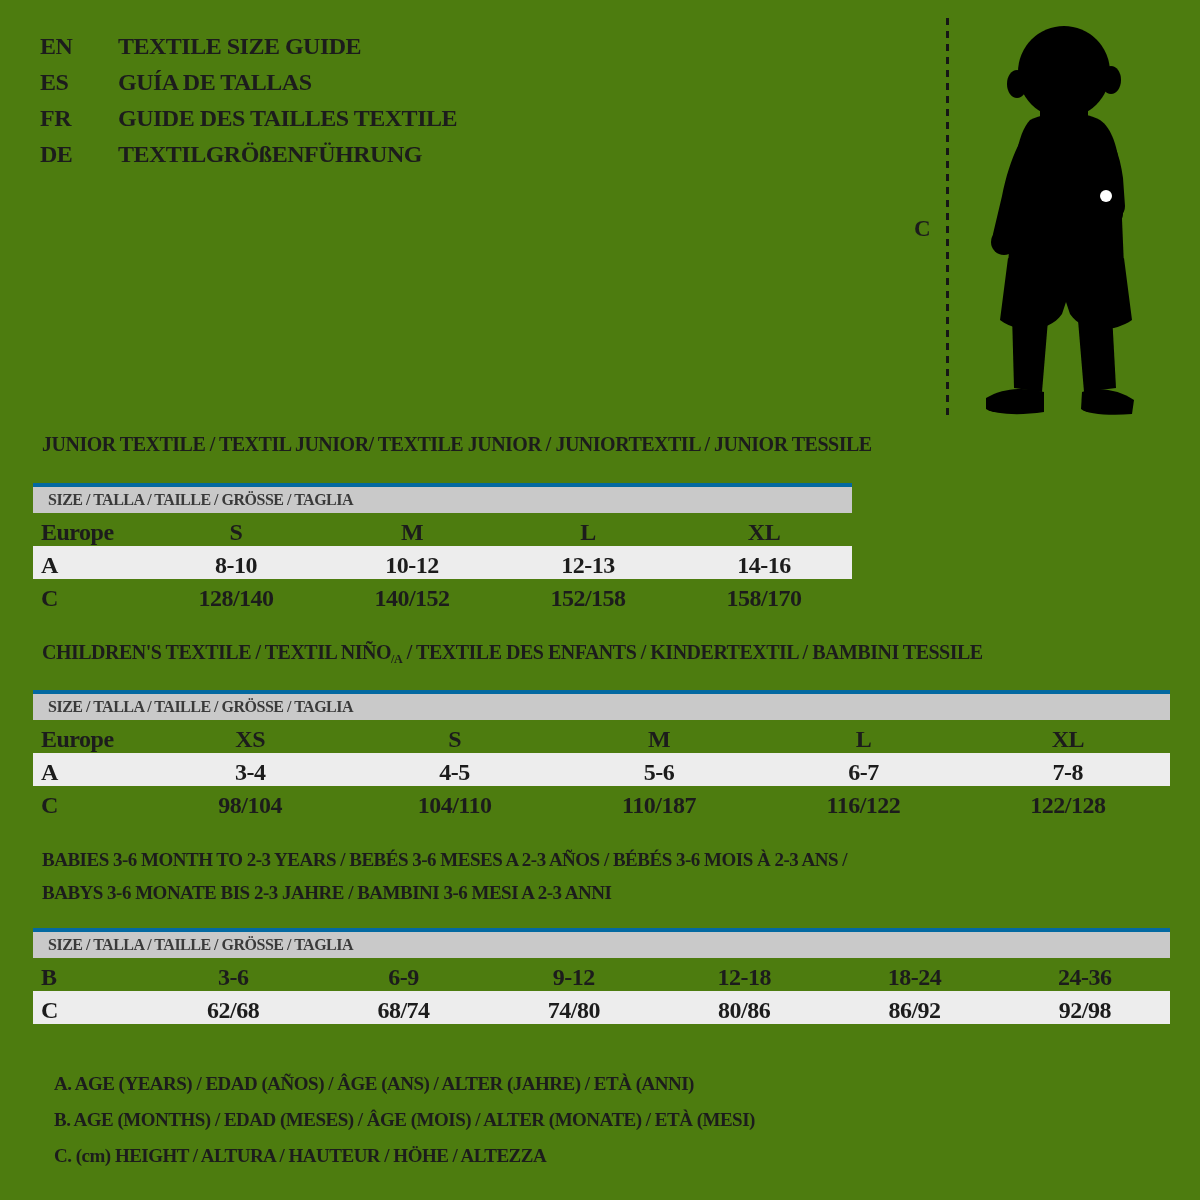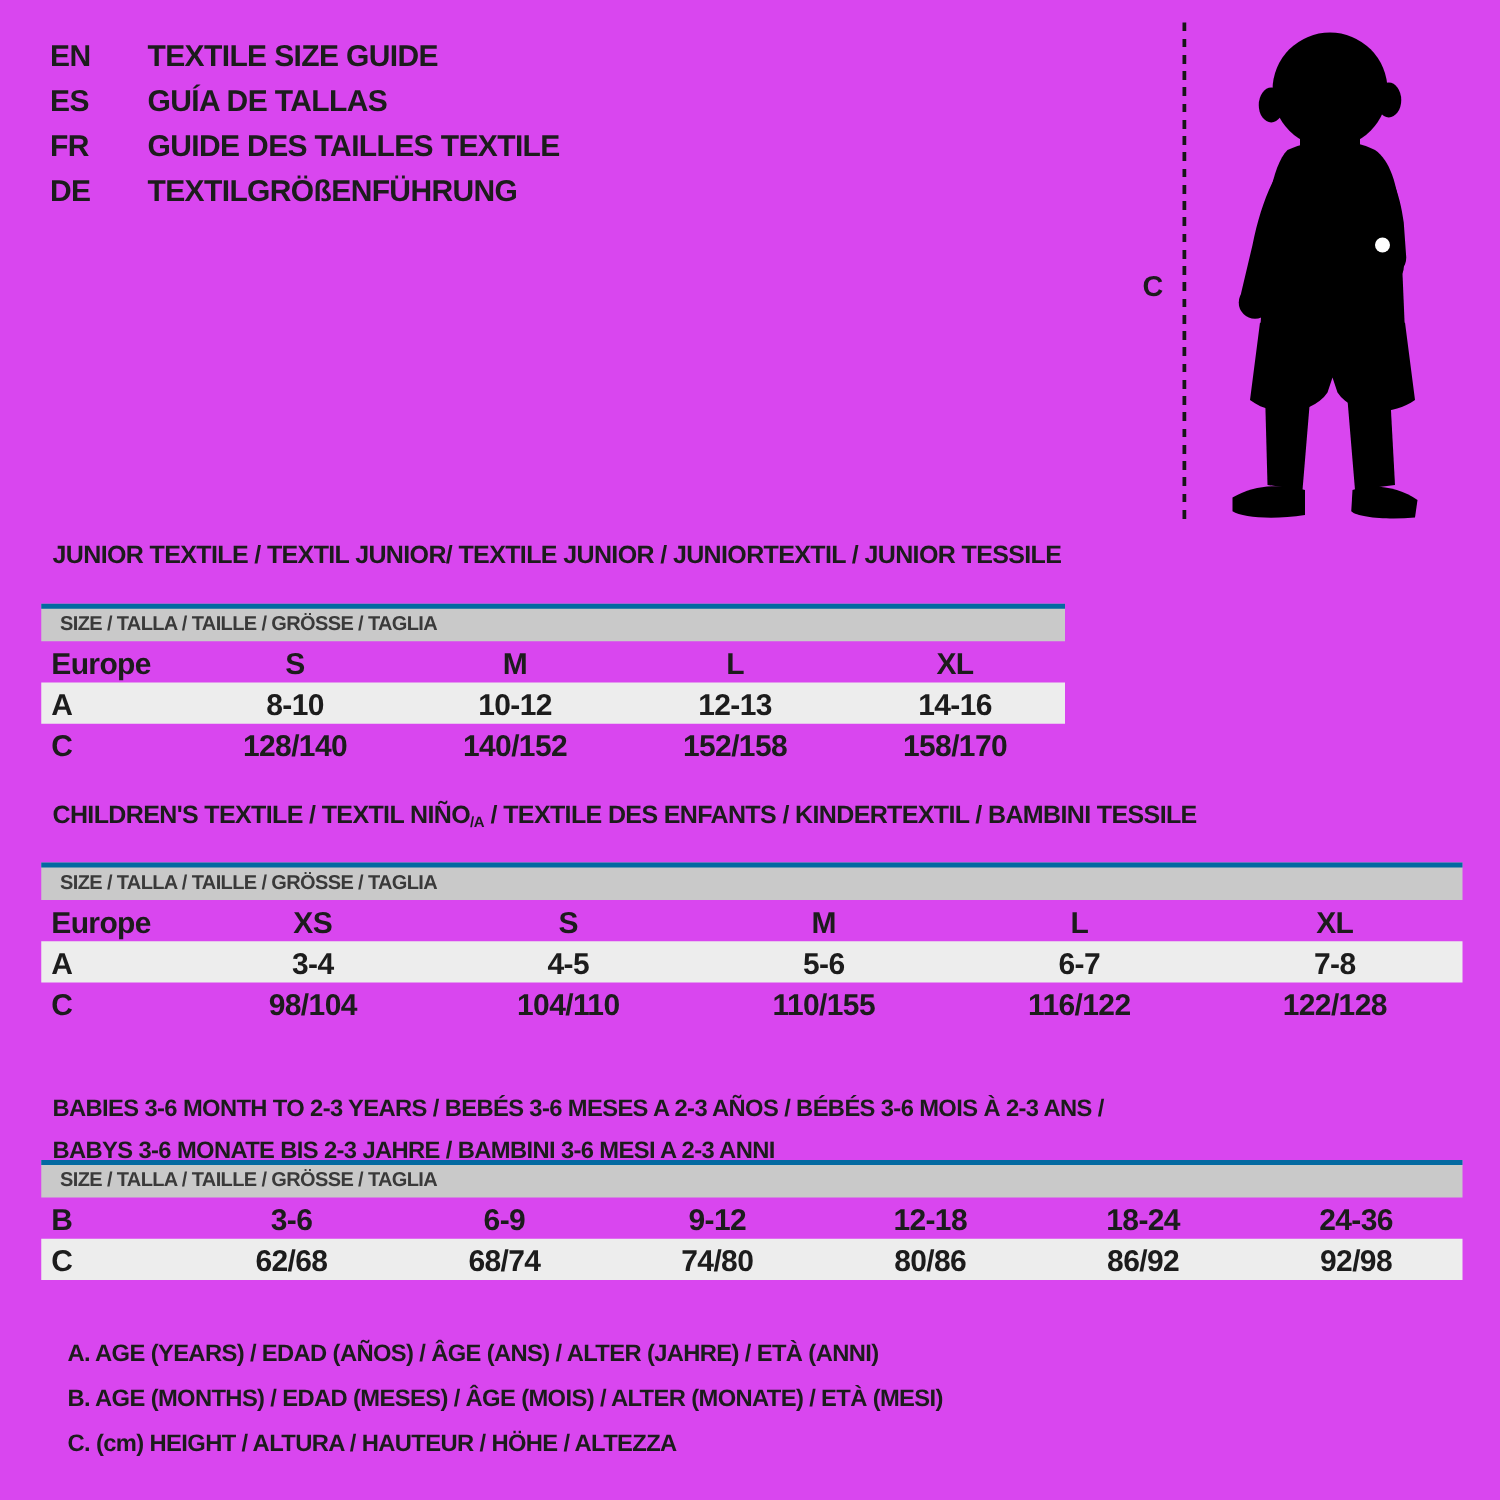--- a/index.html
+++ b/index.html
@@ -1,19 +1,19 @@
 <!DOCTYPE html>
 <html><head>
 <meta charset="utf-8">
 <style>
   * { margin:0; padding:0; box-sizing:border-box; }
   html,body { background:#ffffff; }
   .page {
-    position:relative; width:1200px; height:1200px; background:#d946ef;
-    font-family:Liberation Sans, sans-serif; font-weight:bold;
+    position:relative; width:1200px; height:1200px; background:#4d7c0f;
+    font-family:Liberation Serif, serif; font-weight:bold;
     color:#1c1c1c; letter-spacing:-0.5px; overflow:hidden;
   }
 
   
   .lang-list { position:absolute; left:40px; top:28px; }
   .lang-row { display:flex; height:36px; align-items:center; font-size:24px; }
   .lang-code { width:78px; }
 
   
   .measure-label { position:absolute; left:914px; top:216px; font-size:23px; }
@@ -143,27 +143,27 @@
       <span class="tcell">3-4</span>
       <span class="tcell">4-5</span>
       <span class="tcell">5-6</span>
       <span class="tcell">6-7</span>
       <span class="tcell">7-8</span>
     </div>
     <div class="trow">
       <span class="tlabel">C</span>
       <span class="tcell">98/104</span>
       <span class="tcell">104/110</span>
-      <span class="tcell">110/155</span>
+      <span class="tcell">110/187</span>
       <span class="tcell">116/122</span>
       <span class="tcell">122/128</span>
     </div>
   </div>
 
-  <div class="sec-title sec-title-2line" style="left:42px; top:871px;">
+  <div class="sec-title sec-title-2line" style="left:42px; top:843px;">
     <div>BABIES 3-6 MONTH TO 2-3 YEARS / BEBÉS 3-6 MESES A 2-3 AÑOS / BÉBÉS 3-6 MOIS À 2-3 ANS /</div>
     <div>BABYS 3-6 MONATE BIS 2-3 JAHRE / BAMBINI 3-6 MESI A 2-3 ANNI</div>
   </div>
   <div class="tbl tbl-babies">
     <div class="size-bar">SIZE / TALLA / TAILLE / GRÖSSE / TAGLIA</div>
     <div class="trow">
       <span class="tlabel">B</span>
       <span class="tcell">3-6</span>
       <span class="tcell">6-9</span>
       <span class="tcell">9-12</span>

